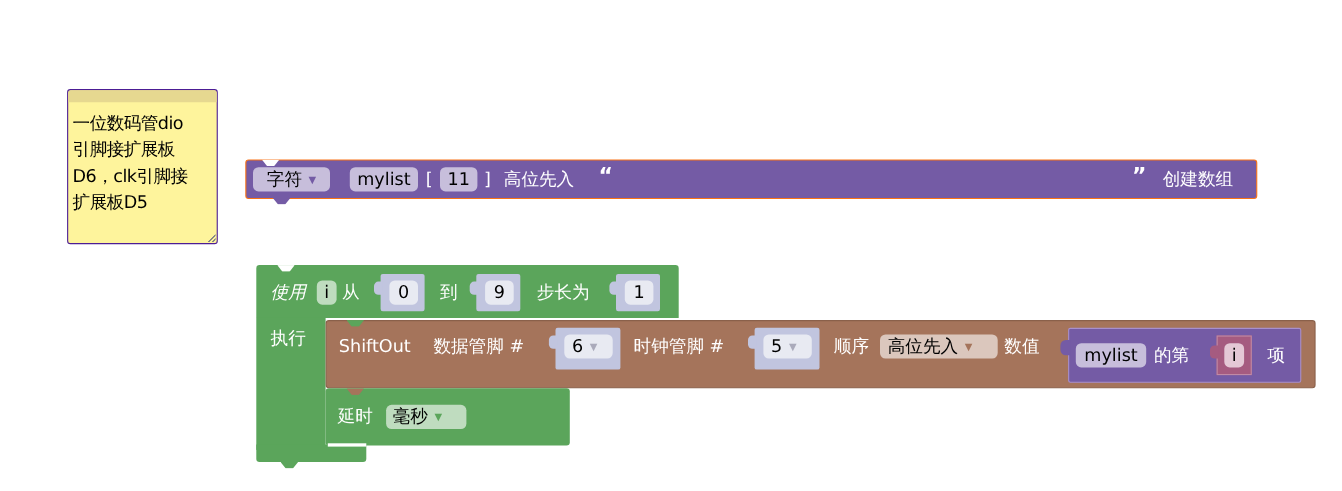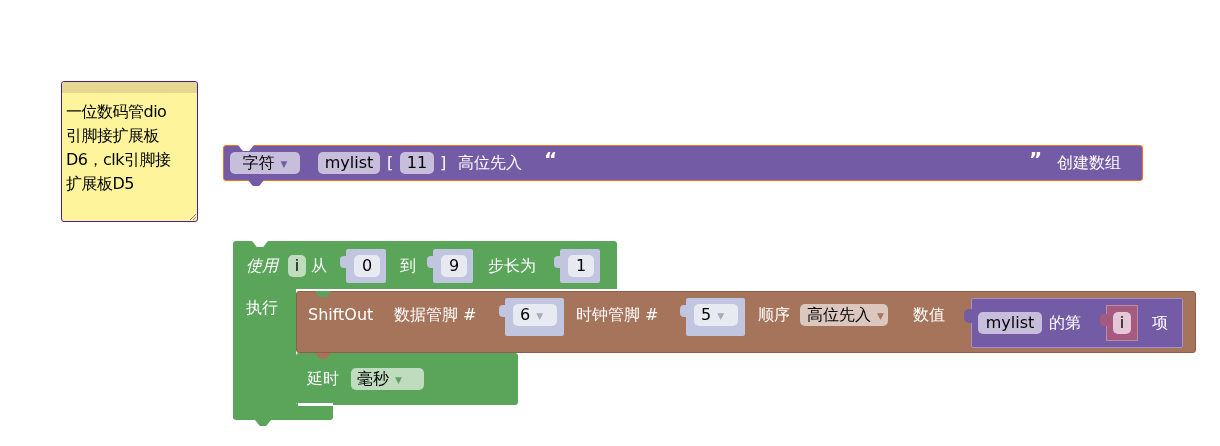--- a/index.html
+++ b/index.html
@@ -129,21 +129,21 @@
     </div>
   </div>
   <span class="lbl" style="left:279px;top:12px;">时钟管脚 #</span>
   <div class="socket" style="left:389px;top:6px;width:59px;height:38px;">
     <div class="plug"></div>
     <div class="field socket-field" style="left:8px;top:6px;width:44px;text-align:left;padding-left:7px;">
       <span>5</span><span class="dd-arrow" style="color:#aab;">▼</span>
     </div>
   </div>
   <span class="lbl" style="left:461px;top:12px;">顺序</span>
-  <div class="field" style="left:503px;top:12px;width:88px;background:#dbc7bd;text-align:left;padding-left:7px;">
+  <div class="field" style="left:503px;top:12px;width:107px;background:#dbc7bd;text-align:left;padding-left:7px;">
     <span>高位先入</span><span class="dd-arrow" style="color:#a5745b;">▼</span>
   </div>
   <span class="lbl" style="left:616px;top:12px;">数值</span>
 </div>
 <div class="notch-top-white" style="left:315px;top:291px;background:#5ba55b;"></div>
 
 <div class="abs listget">
   <div style="position:absolute;left:-8px;top:10px;width:9px;height:14px;background:#745ba5;border-radius:5px 0 0 5px;"></div>
   <div class="field purple-field" style="left:6px;top:13px;width:64px;">mylist</div>
   <span class="lbl" style="left:77px;top:13px;">的第</span>

